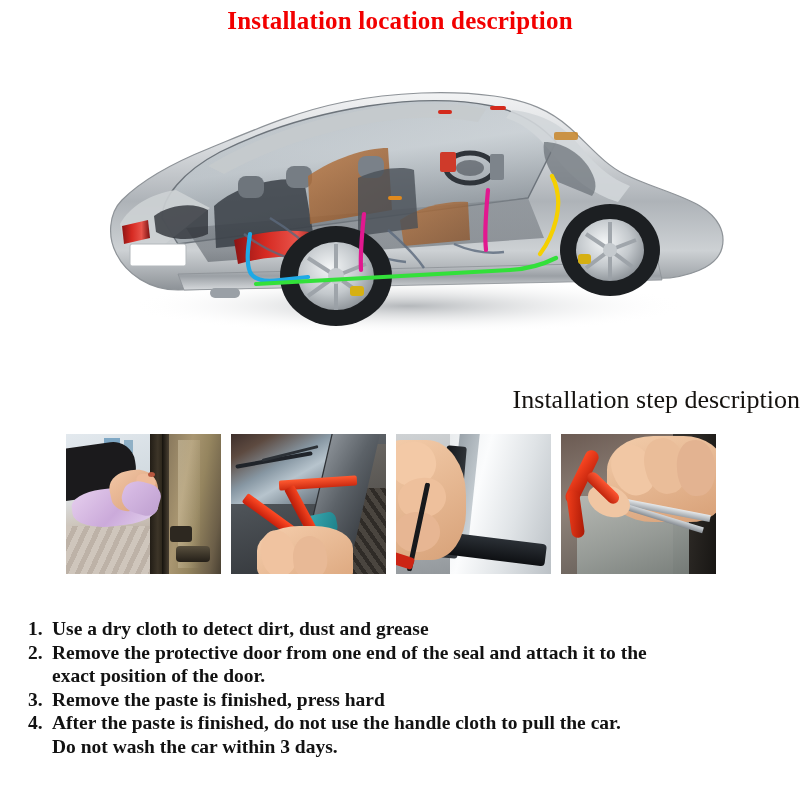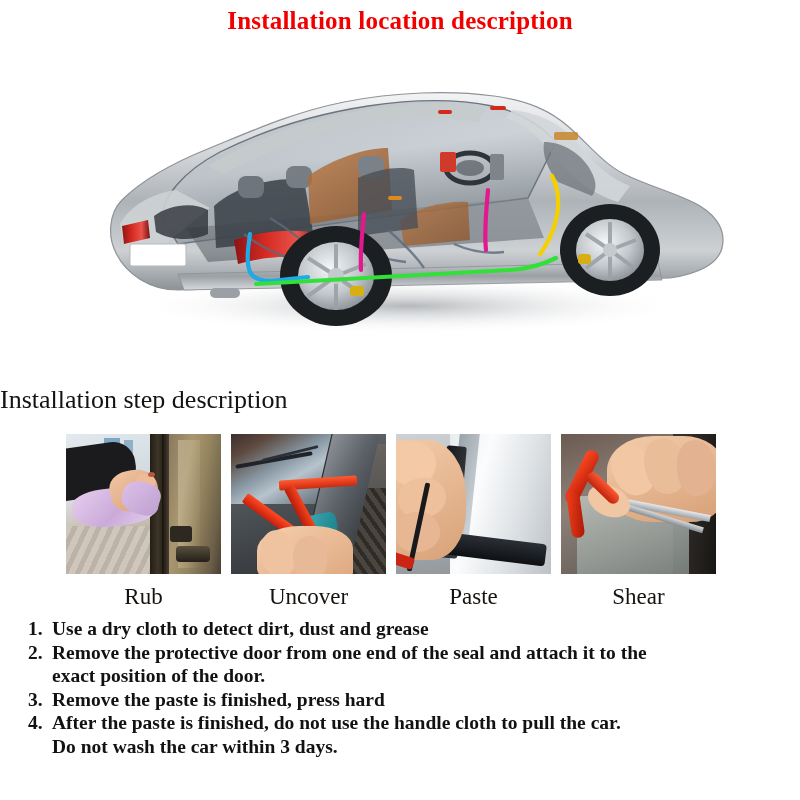--- a/index.html
+++ b/index.html
@@ -18,21 +18,21 @@
     position:absolute;left:0;top:7px;width:800px;
     text-align:center;
     font-family:"Liberation Serif", serif;
     font-size:25px;font-weight:700;
     color:#f20000;
     letter-spacing:.2px;
     line-height:28px;
   }
   .title-sub{
     position:absolute;left:0;top:385px;width:800px;
-    text-align:left;
+    text-align:right;
     font-family:"Liberation Serif", serif;
     font-size:26px;font-weight:400;
     color:#15120f;
     line-height:30px;
   }
 
   
   .car-wrap{
     position:absolute;left:58px;top:48px;width:690px;height:300px;
   }
@@ -445,26 +445,20 @@
         <div class="p4-blade2"></div>
         <div class="p4-thumb"></div>
         <div class="p4-hdl1"></div>
         <div class="p4-hdl3"></div>
         <div class="p4-hdl2"></div>
       </div>
     </div>
 
   </div>
 
-  <div class="labels">
-    <div class="label-cell">Rub</div>
-    <div class="label-cell">Uncover</div>
-    <div class="label-cell">Paste</div>
-    <div class="label-cell">Shear</div>
-  </div>
 
   <div class="notes">
 
     <div class="note-row">
       <span class="note-num">1.</span>
       <span class="note-txt">Use a dry cloth to detect dirt, dust and grease</span>
     </div>
 
     <div class="note-row">
       <span class="note-num">2.</span>

